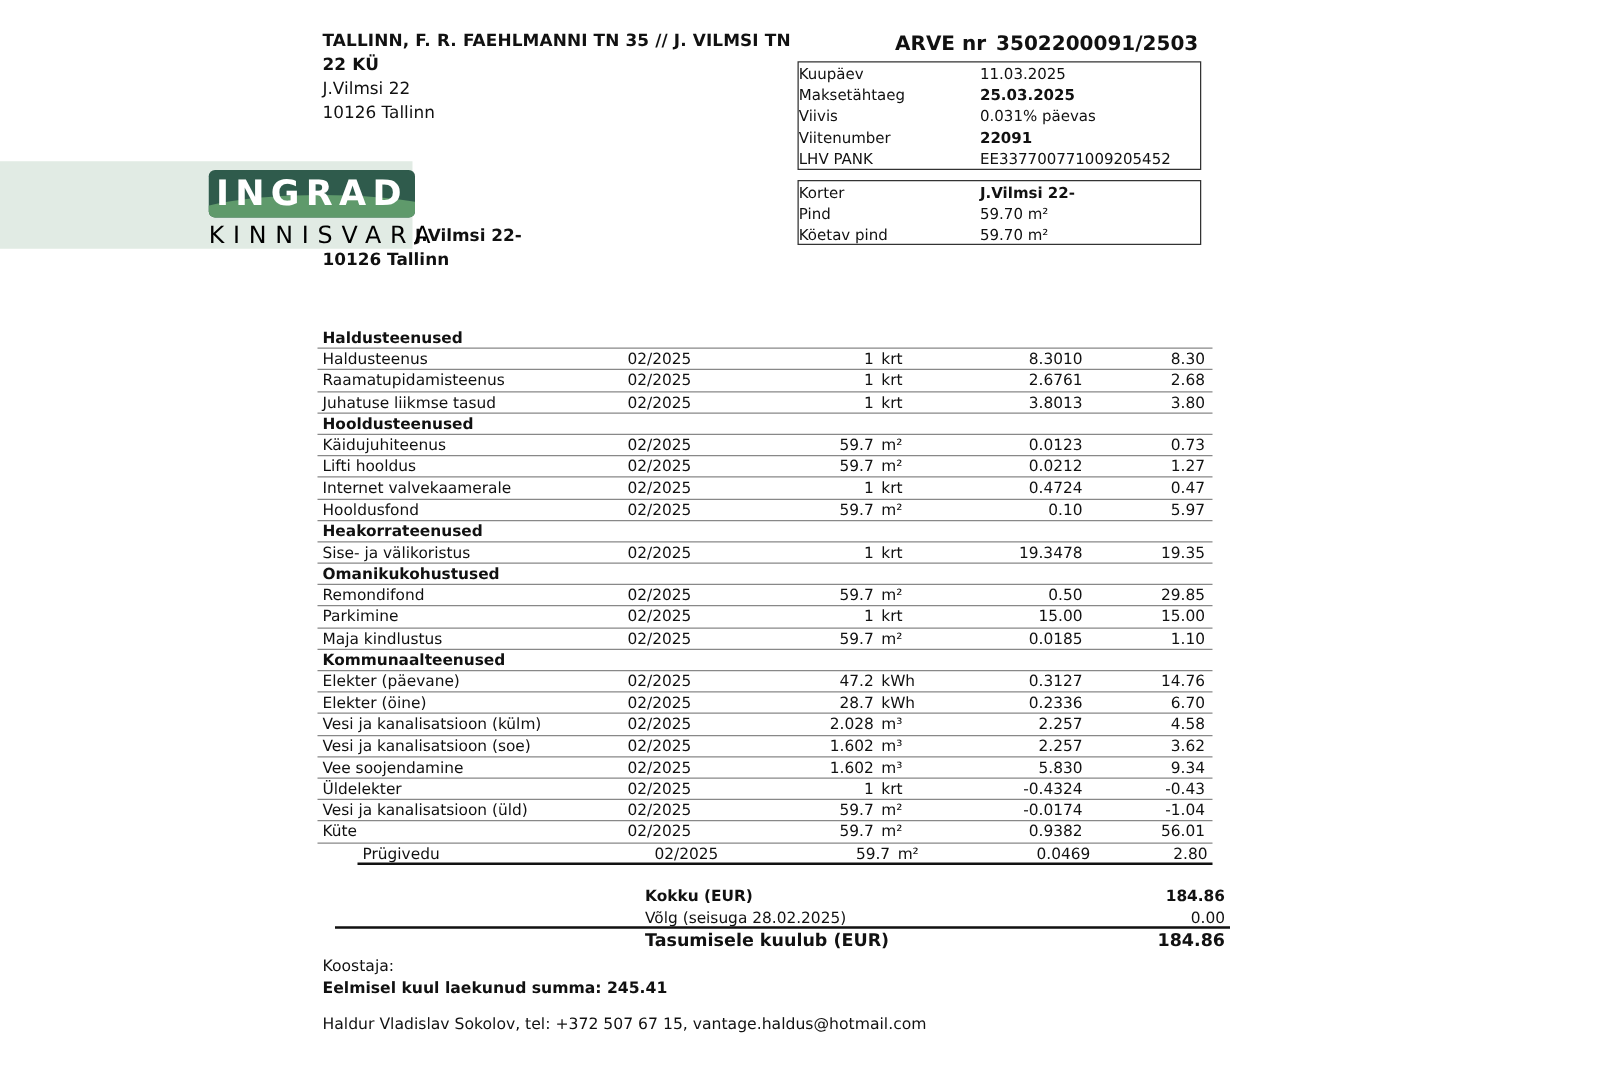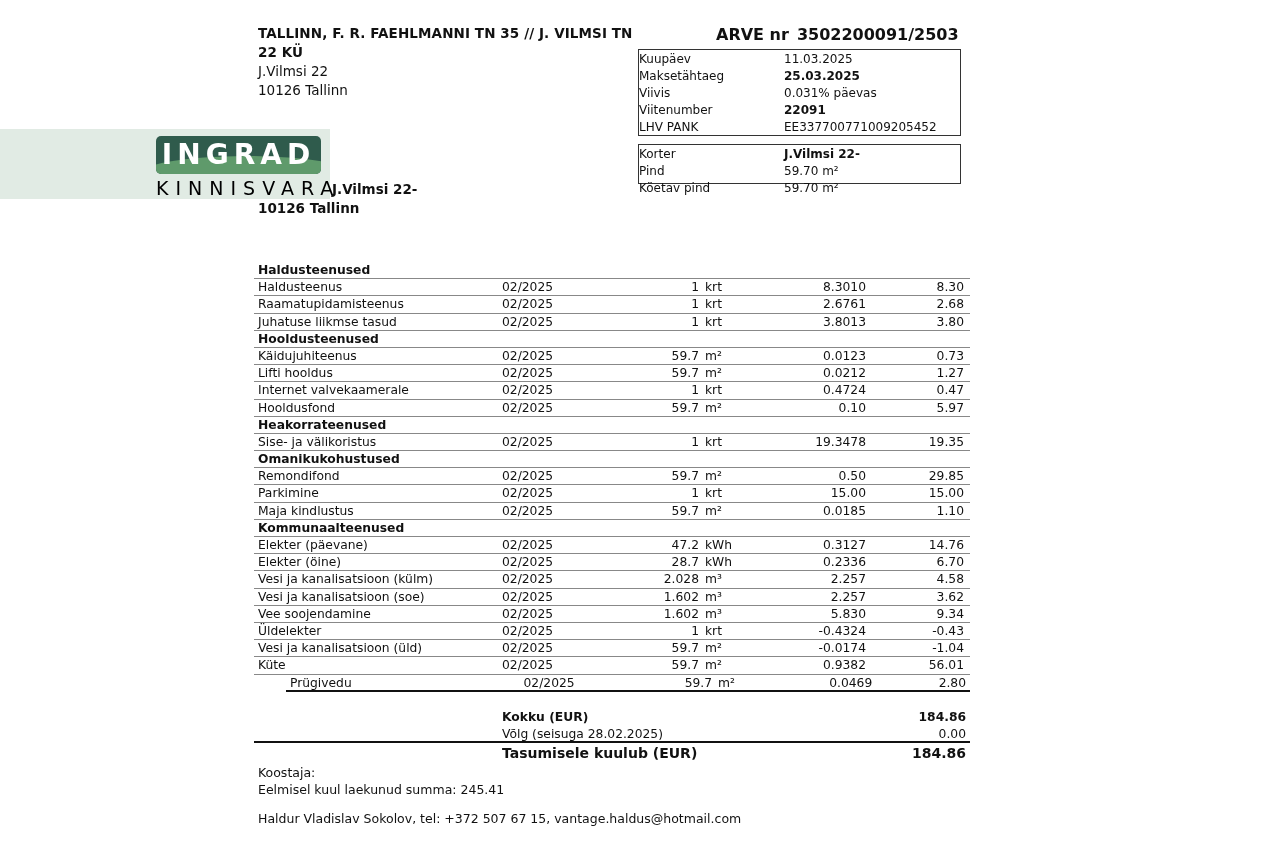--- a/index.html
+++ b/index.html
@@ -4,62 +4,62 @@
 <style>
   * { box-sizing: border-box; margin: 0; padding: 0; }
   html, body { width: 1280px; height: 853px; background: #ffffff; overflow: hidden; }
   body { position: relative; font-family: "DejaVu Sans", "Liberation Sans", sans-serif; color: #111; }
 
   .org { position: absolute; left: 258px; top: 24px; width: 390px; font-size: 13.5px; line-height: 19px; }
   .org .name { font-weight: bold; font-size: 13.5px; letter-spacing: 0.1px; }
   .org .line { font-size: 13.5px; }
 
   .banner { position: absolute; left: 0; top: 129px; width: 330px; height: 70px; background: #e1ebe4; }
-  .logo { position: absolute; left: 156px; top: 136px; width: 166px; height: 60px; }
+  .logo { position: absolute; left: 167px; top: 136px; width: 166px; height: 60px; }
   .logo-box { position: absolute; left: 0; top: 0; width: 165px; height: 38px; border-radius: 5px; background: #2f5b4c; overflow: hidden; }
   .logo-hill { position: absolute; left: -20px; top: 20px; width: 220px; height: 40px; border-radius: 50% 50% 0 0; background: #5f9a6b; }
   .logo-text { position: absolute; left: 0; top: 2px; width: 165px; text-align: center; color: #ffffff; font-weight: bold; font-size: 28px; letter-spacing: 5px; font-family: "DejaVu Sans", sans-serif; }
   .logo-sub { position: absolute; left: 0; top: 41px; width: 166px; text-align: center; color: #000000; font-size: 19px; letter-spacing: 7px; font-family: "DejaVu Sans", sans-serif; }
 
   .recipient { position: absolute; left: 258px; top: 180px; font-size: 13.5px; line-height: 19px; font-weight: bold; }
   .recipient .r1 { padding-left: 74px; }
 
   .invoice-title { position: absolute; left: 716px; top: 25px; font-size: 16px; font-weight: bold; }
   .invoice-title .num { margin-left: 8px; }
 
   .infobox { position: absolute; left: 638px; width: 323px; border: 1px solid #333; font-size: 12px; line-height: 17px; padding: 1px 0; }
   .infobox .row { display: flex; }
   .infobox .lbl { width: 145px; text-align: left; padding-right: 6px; }
   .infobox .val { flex: 1; }
   .infobox .val.b { font-weight: bold; }
   .box1 { top: 49px; height: 87px; }
-  .box2 { top: 144px; height: 40px; }
+  .box2 { top: 144px; height: 52px; }
 
   .table { position: absolute; left: 254px; top: 262px; width: 716px; font-size: 12.3px; }
   .thead { display: flex; height: 16px; font-weight: bold; border-bottom: 2.5px solid #111; }
   .tr { display: flex; height: 17.2px; line-height: 16px; border-bottom: 1px solid #888; }
   .tr.group { font-weight: bold; }
   .c-name { width: 248px; padding-left: 4px; white-space: nowrap; }
   .c-per { width: 100px; white-space: nowrap; }
   .c-qty { width: 97px; text-align: right; }
   .c-unit { width: 55px; padding-left: 6px; }
   .c-price { width: 112px; text-align: right; }
   .c-sum { width: 102px; text-align: right; padding-right: 4px; }
   .tr.last { border-bottom: 2.5px solid #111; margin-left: 32px; }
 
-  .totals { position: absolute; left: 254px; top: 709px; width: 716px; font-size: 12.3px; }
+  .totals { position: absolute; left: 268px; top: 709px; width: 716px; font-size: 12.3px; }
   .trow { display: flex; height: 17px; line-height: 17px; }
   .trow .lbl { margin-left: 248px; flex: 1; }
   .trow .amt { width: 120px; text-align: right; padding-right: 4px; }
   .trow.b { font-weight: bold; }
   .trow.debt { border-bottom: 2.5px solid #111; }
   .trow.pay { font-weight: bold; font-size: 14px; height: 20px; line-height: 20px; }
 
   .footer { position: absolute; left: 258px; top: 764px; font-size: 12.5px; line-height: 17px; }
-  .footer .b { font-weight: normal; }
+  .footer .b { font-weight: bold; }
   .footer .contact { margin-top: 12px; }
 </style>
 </head>
 <body>
 
 <div class="org">
   <div class="name">TALLINN, F. R. FAEHLMANNI TN 35 // J. VILMSI TN 22 KÜ</div>
   <div class="line">J.Vilmsi 22</div>
   <div class="line">10126 Tallinn</div>
 </div>

